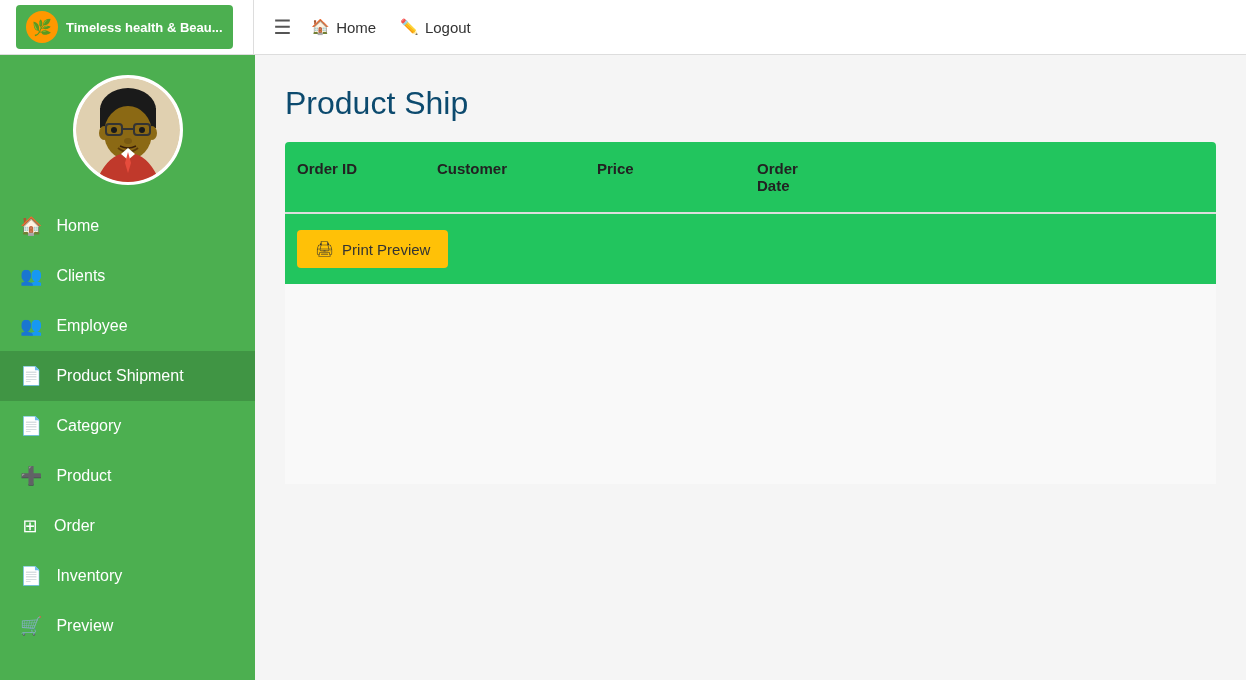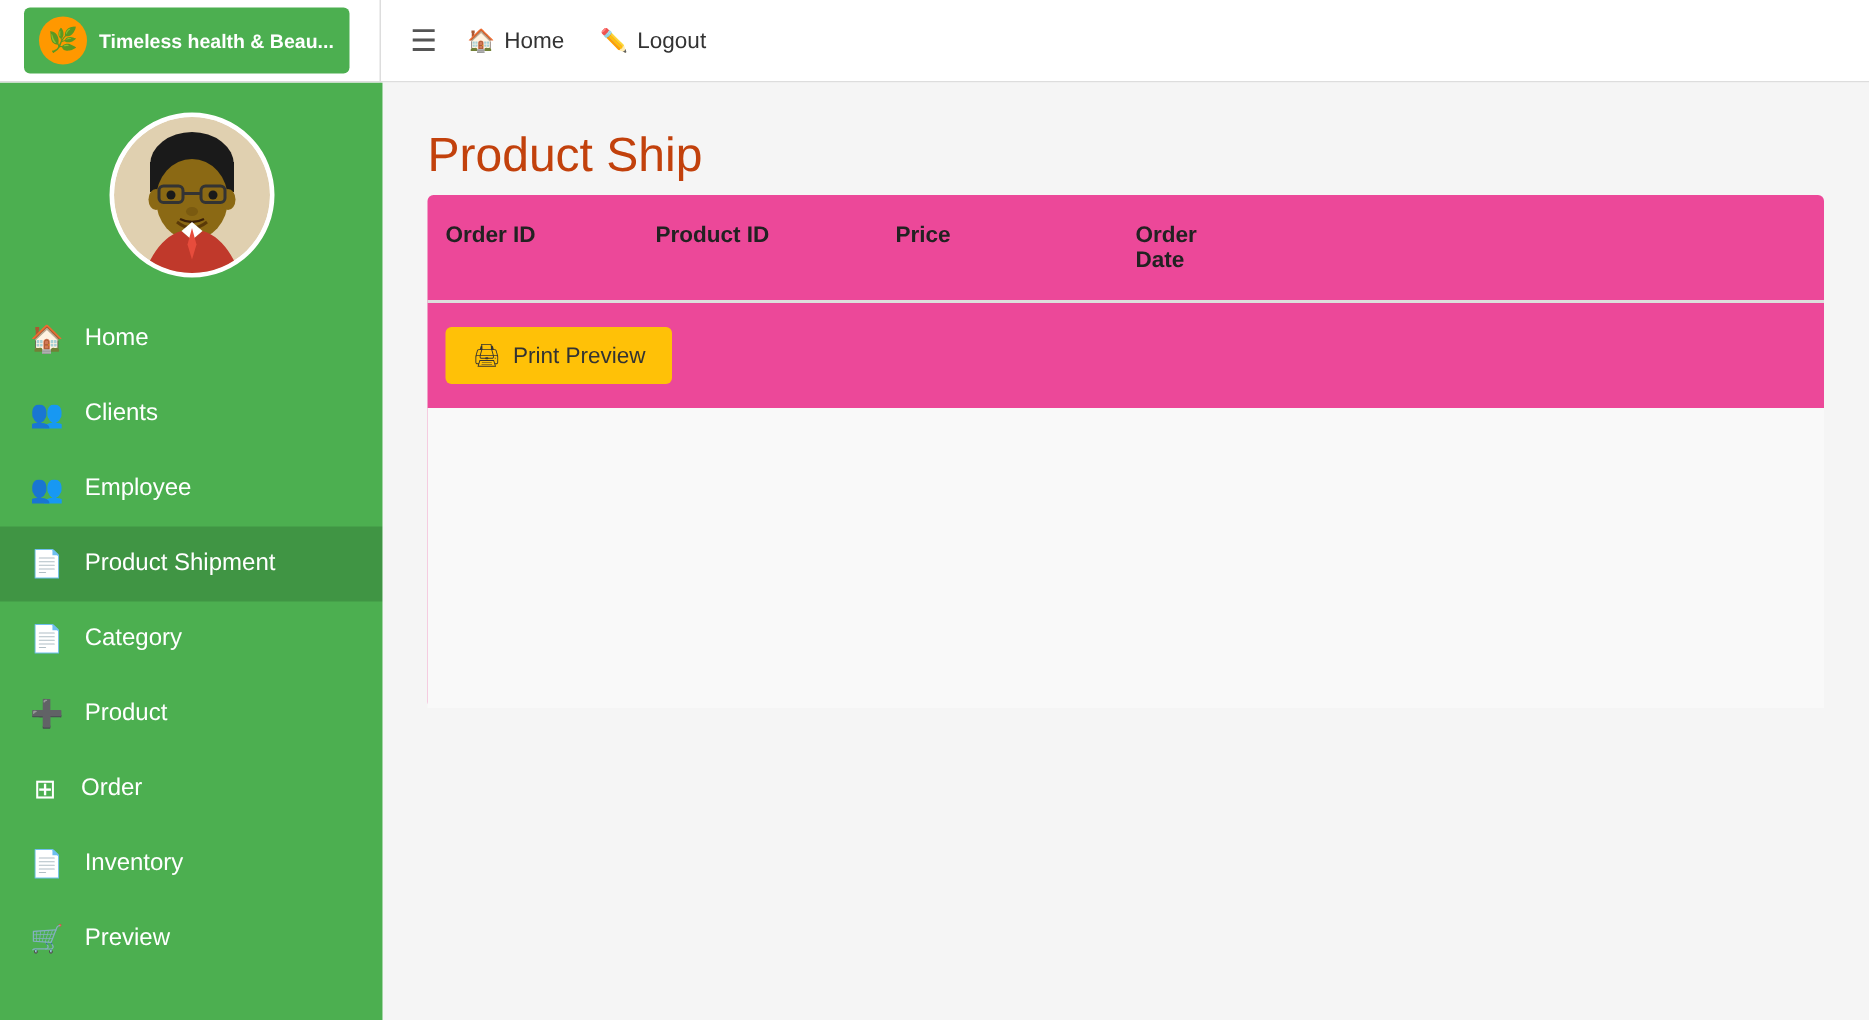--- a/index.html
+++ b/index.html
@@ -118,25 +118,25 @@
     
     .content {
       flex: 1;
       background: #f5f5f5;
       overflow-y: auto;
       padding: 30px 30px;
     }
     .page-title {
       font-size: 32px;
       font-weight: 400;
-      color: #c2410c;
-      margin-bottom: 8px;
+      color: #0c4a6e;
+      margin-bottom: 20px;
     }
     .table-container {
-      background: #ec4899;
+      background: #22c55e;
       border-radius: 4px;
     }
     .table-header {
       display: grid;
       grid-template-columns: 140px 160px 160px 100px 140px 220px 160px;
       border-bottom: 2px solid #ddd;
       padding: 12px 0;
     }
     .th {
       font-weight: 700;
@@ -268,21 +268,21 @@
     </nav>
   </div>
 
   <div class="content">
     <h1 class="page-title">Product Ship</h1>
 
     <div class="table-container">
 
       <div class="table-header">
         <div class="th">Order ID</div>
-        <div class="th">Product ID</div>
+        <div class="th">Customer</div>
         <div class="th">Price</div>
         <div class="th">Order Date</div>
       </div>
 
       <div class="print-btn-row">
         <button class="print-btn">
           <span>🖨</span>
           <span>Print Preview</span>
         </button>
       </div>

